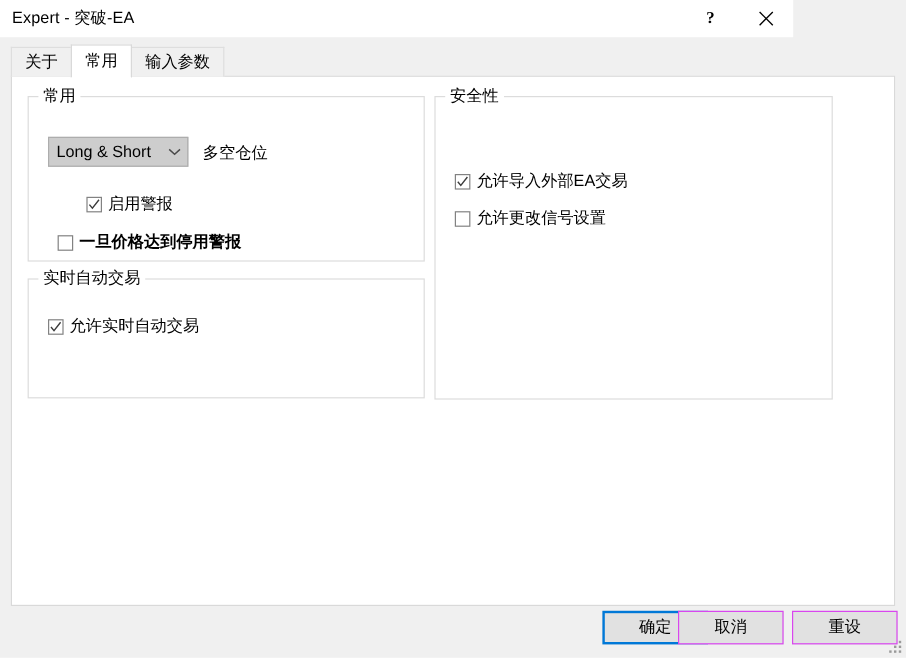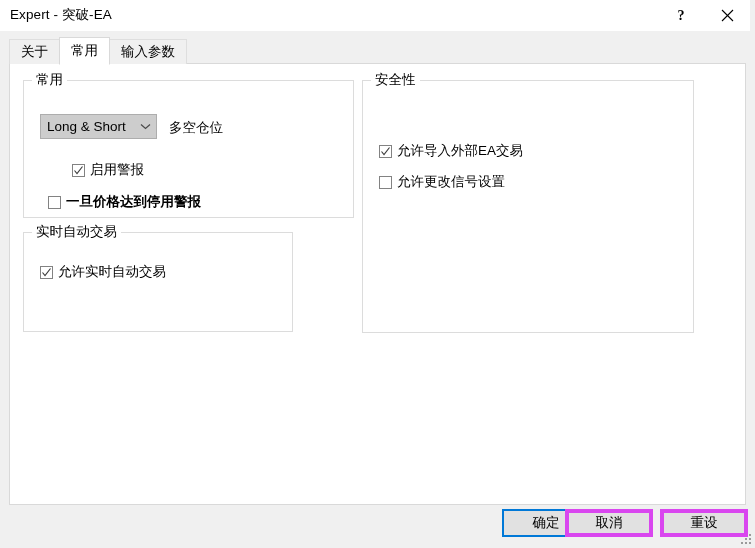--- a/index.html
+++ b/index.html
@@ -21,21 +21,21 @@
     width: 755px;
     height: 548px;
     background: #f0f0f0;
     box-sizing: border-box;
   }
 
   
   .titlebar {
     position: absolute;
     left: 0; top: 0;
-    width: 750px;
+    width: 661px;
     height: 31px;
     background: #ffffff;
     display: flex;
     align-items: center;
   }
   .title-text {
     position: absolute;
     left: 10px;
     top: 6px;
     font-size: 13.5px;
@@ -125,21 +125,21 @@
     top: -9px;
     left: 8px;
     background: #ffffff;
     padding: 0 4px;
     font-size: 13.5px;
     line-height: 16px;
     color: #000;
     white-space: nowrap;
   }
   #group-general { left: 13px; top: 16px; width: 331px; height: 138px; }
-  #group-autotrade { left: 13px; top: 168px; width: 270px; height: 100px; }
+  #group-autotrade { left: 13px; top: 168px; width: 331px; height: 100px; }
   #group-security { left: 352px; top: 16px; width: 332px; height: 253px; }
 
   
   .combo {
     position: absolute;
     left: 16px;
     top: 33px;
     width: 117px;
     height: 25px;
     box-sizing: border-box;
@@ -197,21 +197,21 @@
     top: 0;
   }
 
   
   .btn {
     position: absolute;
     box-sizing: border-box;
     width: 88px;
     height: 28px;
     background: #e1e1e1;
-    border: 4px solid #d946ef;
+    border: 1px solid #d946ef;
     display: flex;
     align-items: center;
     justify-content: center;
     font-size: 13.5px;
     color: #000;
   }
   .btn.default {
     border: 2px solid #0078d7;
     margin-left: 32px;
   }

